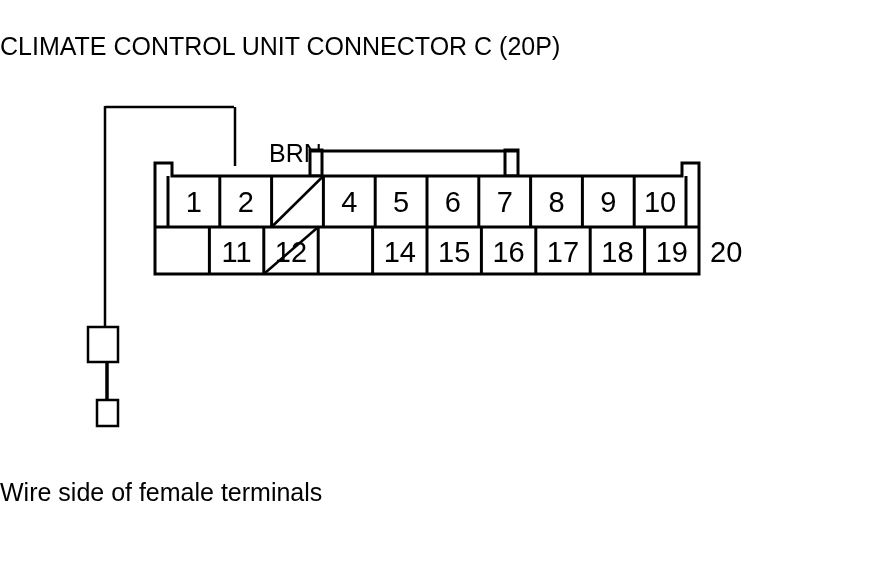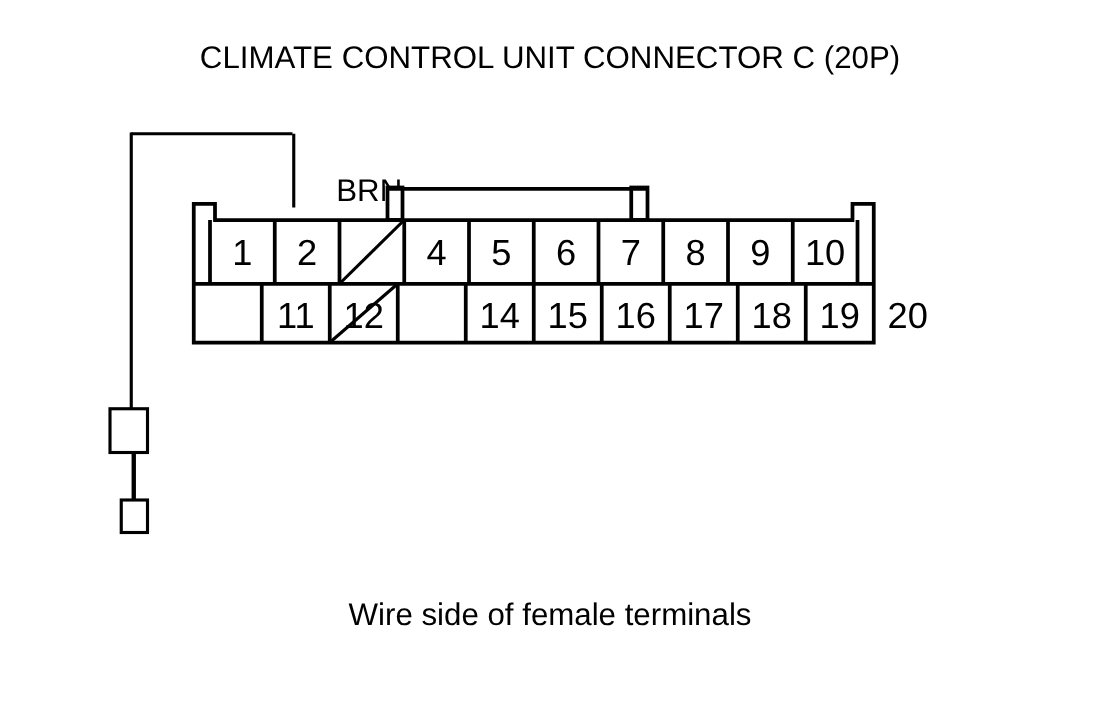--- a/index.html
+++ b/index.html
@@ -20,31 +20,30 @@
     left: 0;
     top: 0;
     width: 880px;
     height: 578px;
   }
   .title-text {
     position: absolute;
     left: 0;
     top: 32px;
     width: 880px;
-    text-align: center;
+    text-align: left;
     font-size: 25px;
     letter-spacing: 0px;
     white-space: nowrap;
   }
   .caption-text {
     position: absolute;
     left: 0;
     top: 478px;
     width: 880px;
-    text-align: center;
     font-size: 25px;
     white-space: nowrap;
   }
   .wire-label {
     position: absolute;
     left: 243px;
     top: 139px;
     font-size: 25px;
     white-space: nowrap;
     margin-left: 26px;

